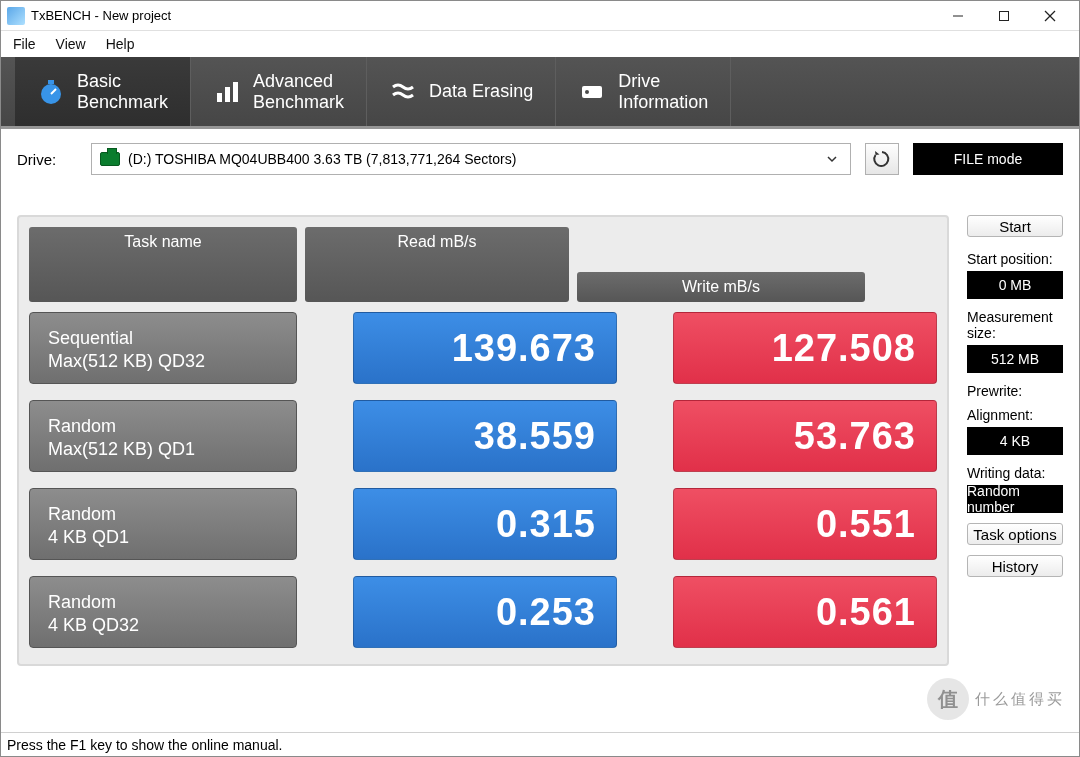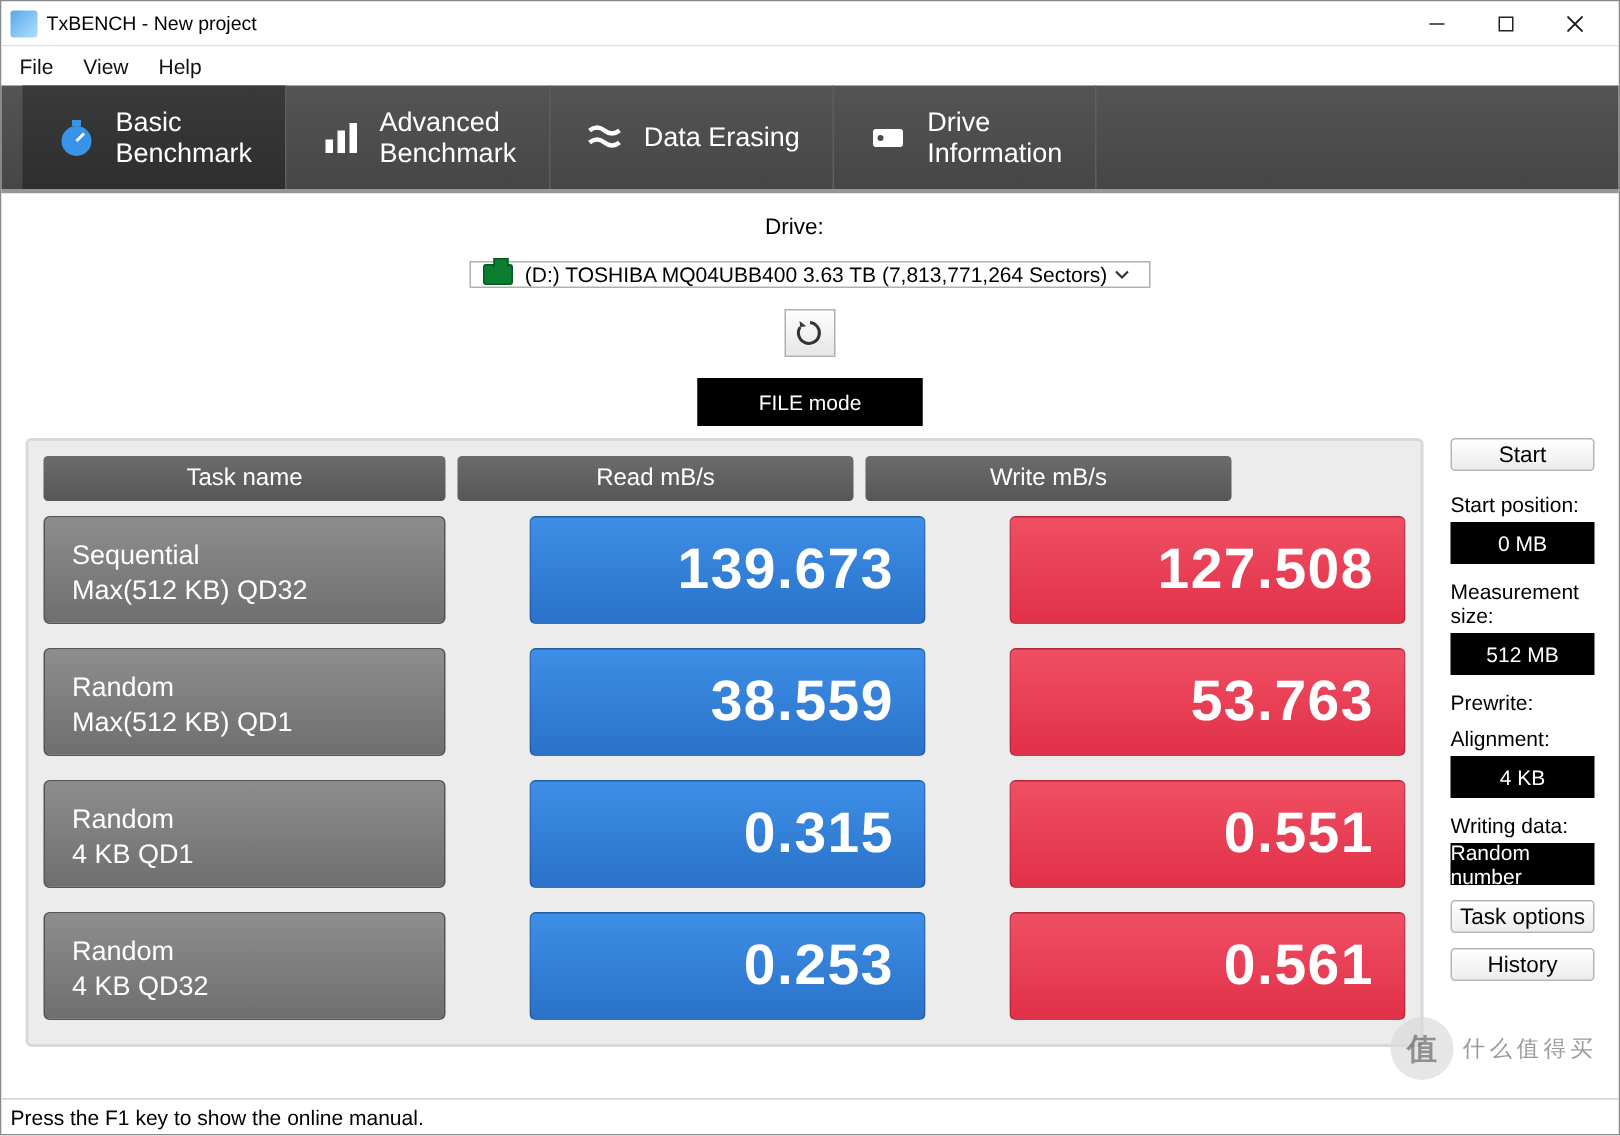--- a/index.html
+++ b/index.html
@@ -78,22 +78,21 @@
   }
   .tab .ttxt span { display:block; }
   .content {
     flex:1;
     background:#fff;
     padding: 14px 16px 0 16px;
     position:relative;
   }
   .drive-row {
     display:flex; align-items:center; gap:14px;
-    margin-bottom: 8px;
-    flex-direction: column;
+    margin-bottom: 40px;
   }
   .drive-row .lbl { width:60px; color:#000; font-size:15px; }
   .drive-select {
     flex:1;
     height:32px;
     border:1px solid #b0b0b0;
     background:#fff;
     display:flex; align-items:center;
     padding:0 8px;
     position:relative;
@@ -146,21 +145,21 @@
   }
   .hdr-cell {
     background:linear-gradient(to bottom,#6c6c6c,#565656);
     color:#fff; text-align:center;
     padding:6px 0;
     font-size:16px;
     border-radius:3px;
   }
   .hdr-cell.c1 { width:268px; }
   .hdr-cell.c2 { width:264px; }
-  .hdr-cell.c3 { width:244px; }
+  .hdr-cell.c3 { width:288px;margin-top:45px; }
   .data-row {
     display:flex; gap:8px; margin-bottom:16px;
   }
   .task-cell {
     width:268px; height:72px;
     background:linear-gradient(to bottom,#8d8d8d,#6f6f6f);
     border:1px solid #555;
     border-radius:4px;
     color:#fff;
     padding:14px 18px;

